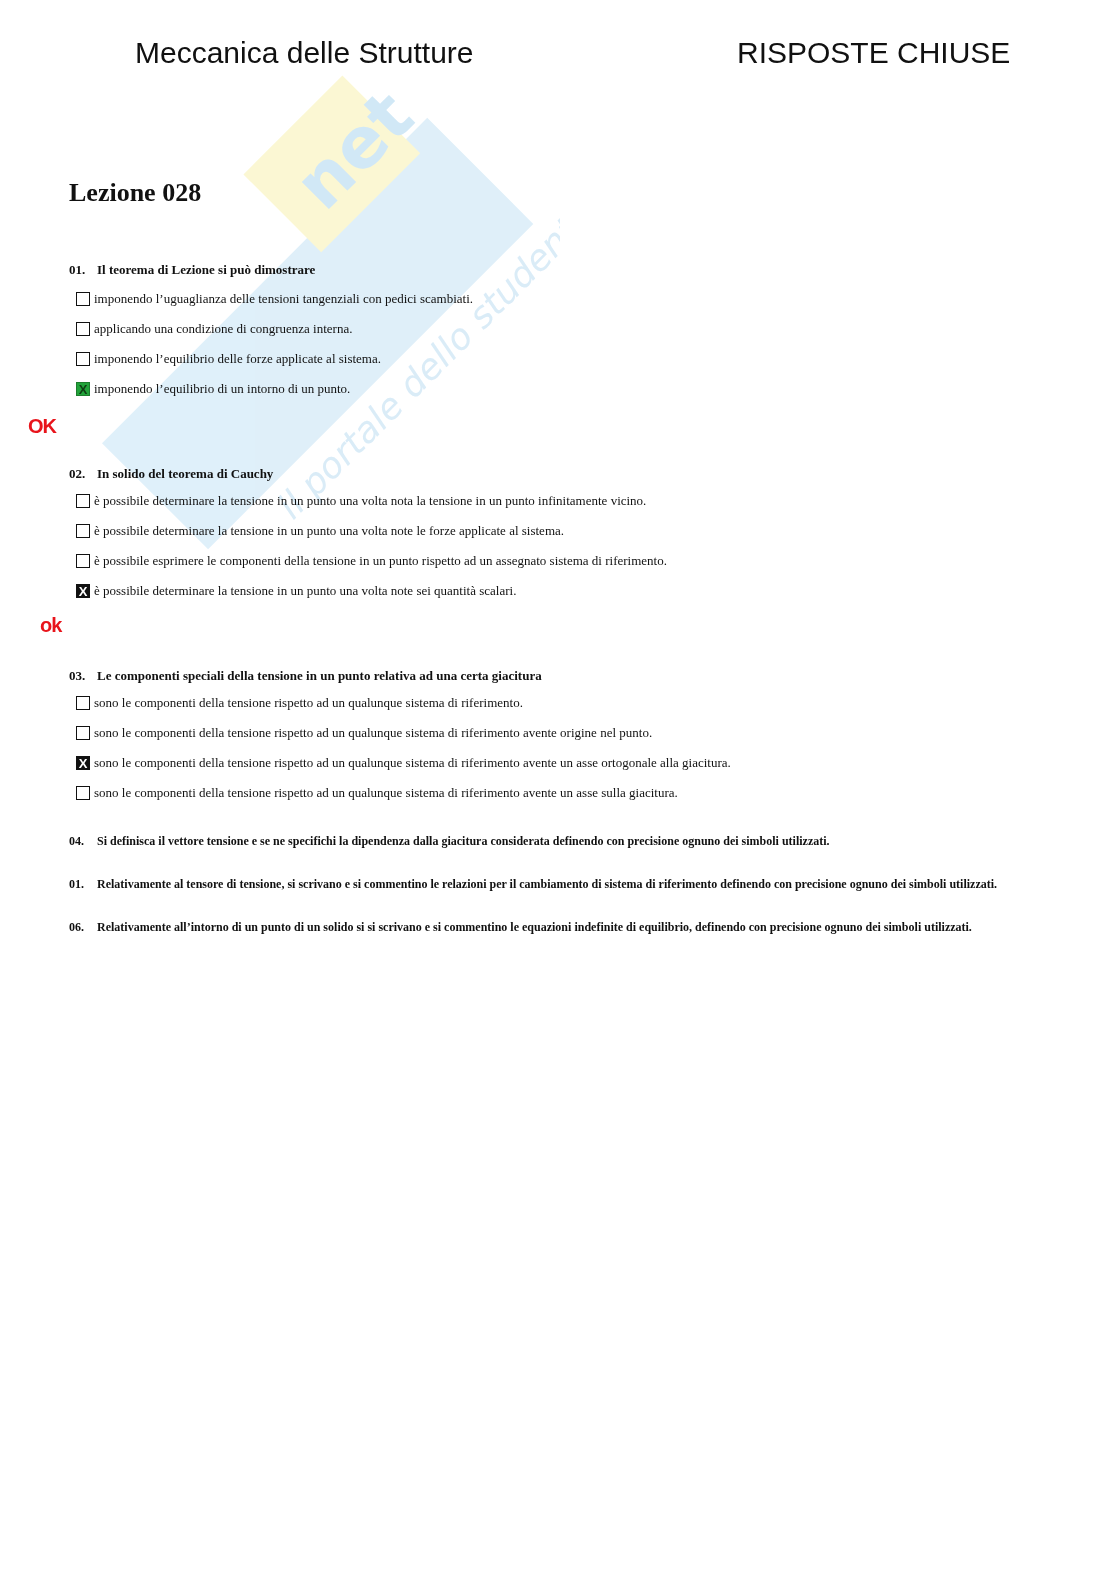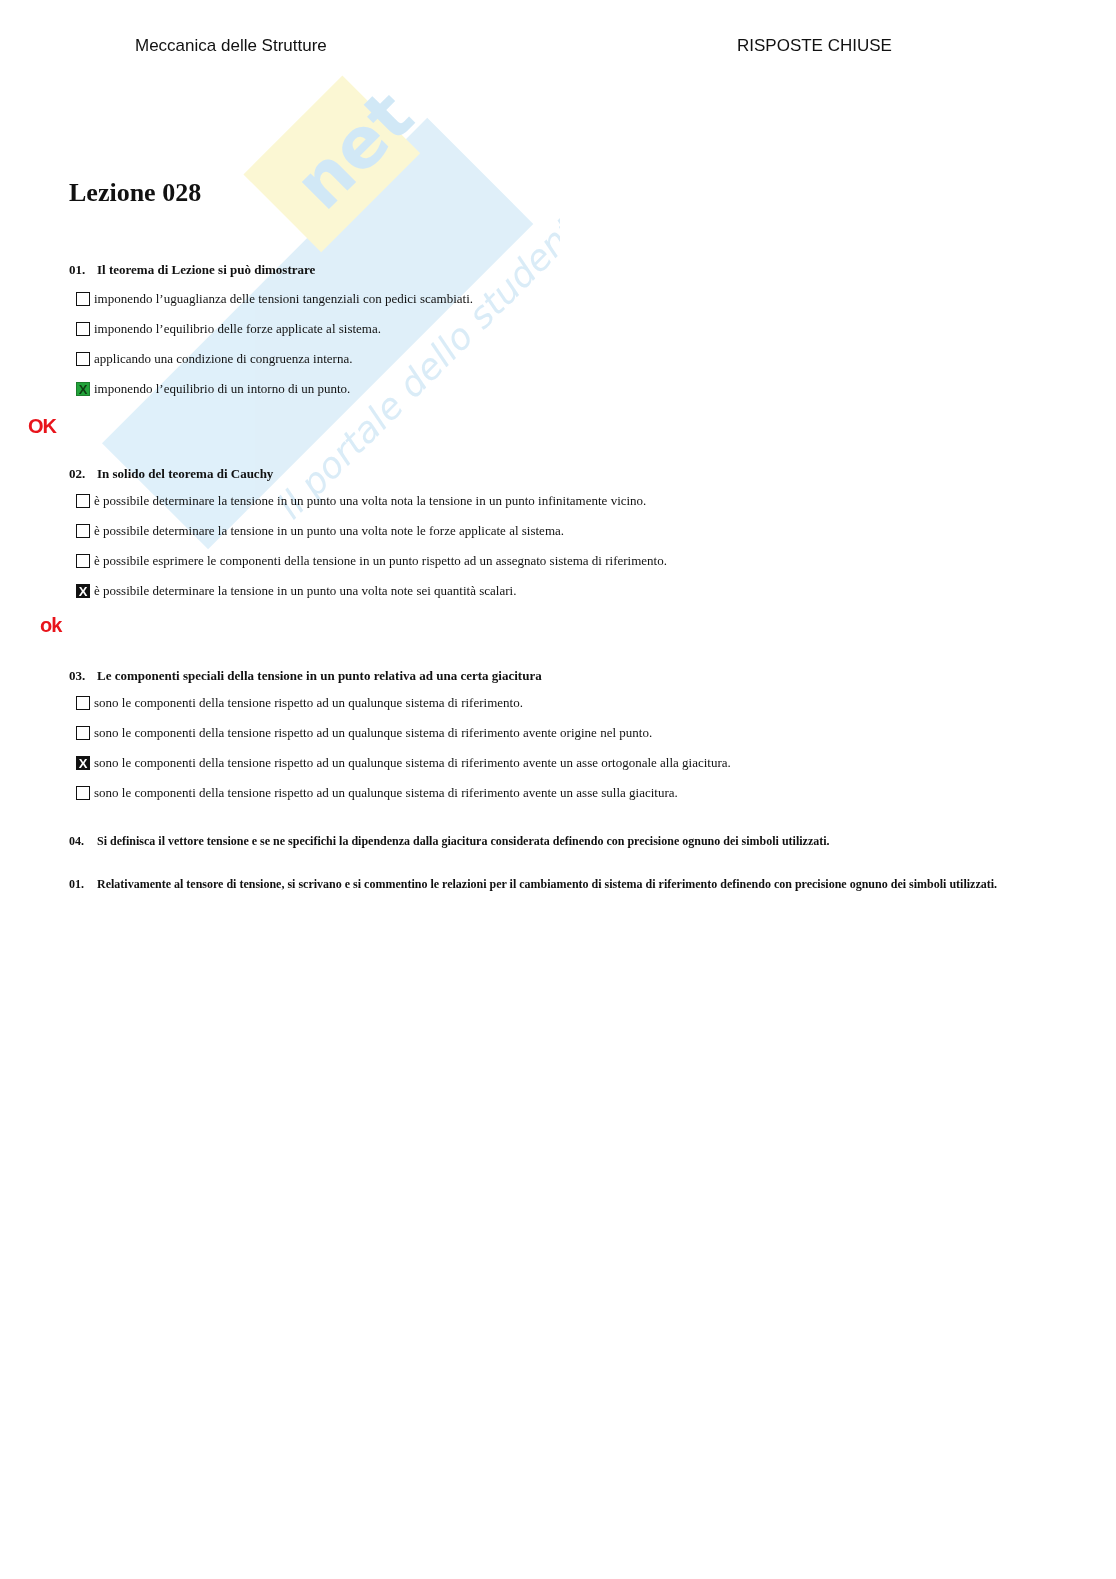--- a/index.html
+++ b/index.html
@@ -1,18 +1,18 @@
 <!DOCTYPE html>
 <html><head>
   <meta charset="utf-8">
   <style>
     html, body { margin: 0; padding: 0; background: #ffffff; }
     body { width: 1116px; height: 1579px; position: relative; overflow: hidden; font-family: "Liberation Serif", serif; color: #111; }
     .watermark { position: absolute; left: 40px; top: 70px; width: 520px; height: 520px; pointer-events: none; z-index: 0; }
-    .hdr { position: absolute; top: 36px; font-family: "Liberation Sans", sans-serif; font-size: 17px; color: #111; z-index: 2; }
+    .hdr { position: absolute; top: 36px; font-family: "Liberation Sans", sans-serif; font-size: 30px; color: #111; z-index: 2; }
     .hdr-left { left: 135px; }
     .hdr-right { left: 737px; }
     .content { position: absolute; left: 69px; top: 178px; width: 960px; z-index: 2; }
     .lesson { font-size: 26px; font-weight: bold; margin: 0 0 10px 0; }
     .q { font-size: 13px; font-weight: bold; margin: 0; position: relative; line-height: 16px; }
     .q .num { display: inline-block; width: 28px; margin-top: 44px; }
     .opt { font-size: 13px; height: 30px; display: flex; align-items: center; margin-left: 7px; }
     .cb { width: 14px; height: 14px; border: 1.5px solid #111; box-sizing: border-box; margin-right: 4px; display: inline-flex; align-items: center; justify-content: center; font-family: "Liberation Sans", sans-serif; font-size: 13px; font-weight: bold; line-height: 1; flex: none; background: #fff; }
     .cb.checked-black { background: #111; color: #fff; }
     .cb.checked-green { background: #21a33a; border-color: #1c7d2c; color: #0e3d13; }
@@ -43,25 +43,25 @@
   <div class="block" style="margin-bottom:18px;">
     <p class="q" style="margin-bottom:6px;">
       <span class="num">01.</span><span>Il teorema di Lezione si può dimostrare</span>
     </p>
     <div class="opt">
         <span class="cb"></span>
         <span>imponendo l’uguaglianza delle tensioni tangenziali con pedici scambiati.</span>
       </div>
     <div class="opt">
         <span class="cb"></span>
-        <span>imponendo l’equilibrio delle forze applicate al sistema.</span>
+        <span>applicando una condizione di congruenza interna.</span>
       </div>
     <div class="opt">
         <span class="cb"></span>
-        <span>applicando una condizione di congruenza interna.</span>
+        <span>imponendo l’equilibrio delle forze applicate al sistema.</span>
       </div>
     <div class="opt">
         <span class="cb checked-green">X</span>
         <span>imponendo l’equilibrio di un intorno di un punto.</span>
       </div>
   </div>
 
   <div class="block" style="margin-bottom:18px;">
     <p class="q" style="margin-bottom:4px;">
       <span class="mark upper">OK</span>
@@ -107,13 +107,16 @@
         <span>sono le componenti della tensione rispetto ad un qualunque sistema di riferimento avente un asse sulla giacitura.</span>
       </div>
   </div>
 
   <p class="open-q">
     <span class="num" style="display:inline-block;width:28px;">04.</span><span>Si definisca il vettore tensione e se ne specifichi la dipendenza dalla giacitura considerata definendo con precisione ognuno dei simboli utilizzati.</span>
   </p>
   <p class="open-q">
     <span class="num" style="display:inline-block;width:28px;">01.</span><span>Relativamente al tensore di tensione, si scrivano e si commentino le relazioni per il cambiamento di sistema di riferimento definendo con precisione ognuno dei simboli utilizzati.</span>
   </p>
+  <p class="open-q">
+    <span class="num" style="display:inline-block;width:28px;">06.</span><span>Relativamente all’intorno di un punto di un solido si si scrivano e si commentino le equazioni indefinite di equilibrio, definendo con precisione ognuno dei simboli utilizzati.</span>
+  </p>
 </div>
 
 </body></html>

